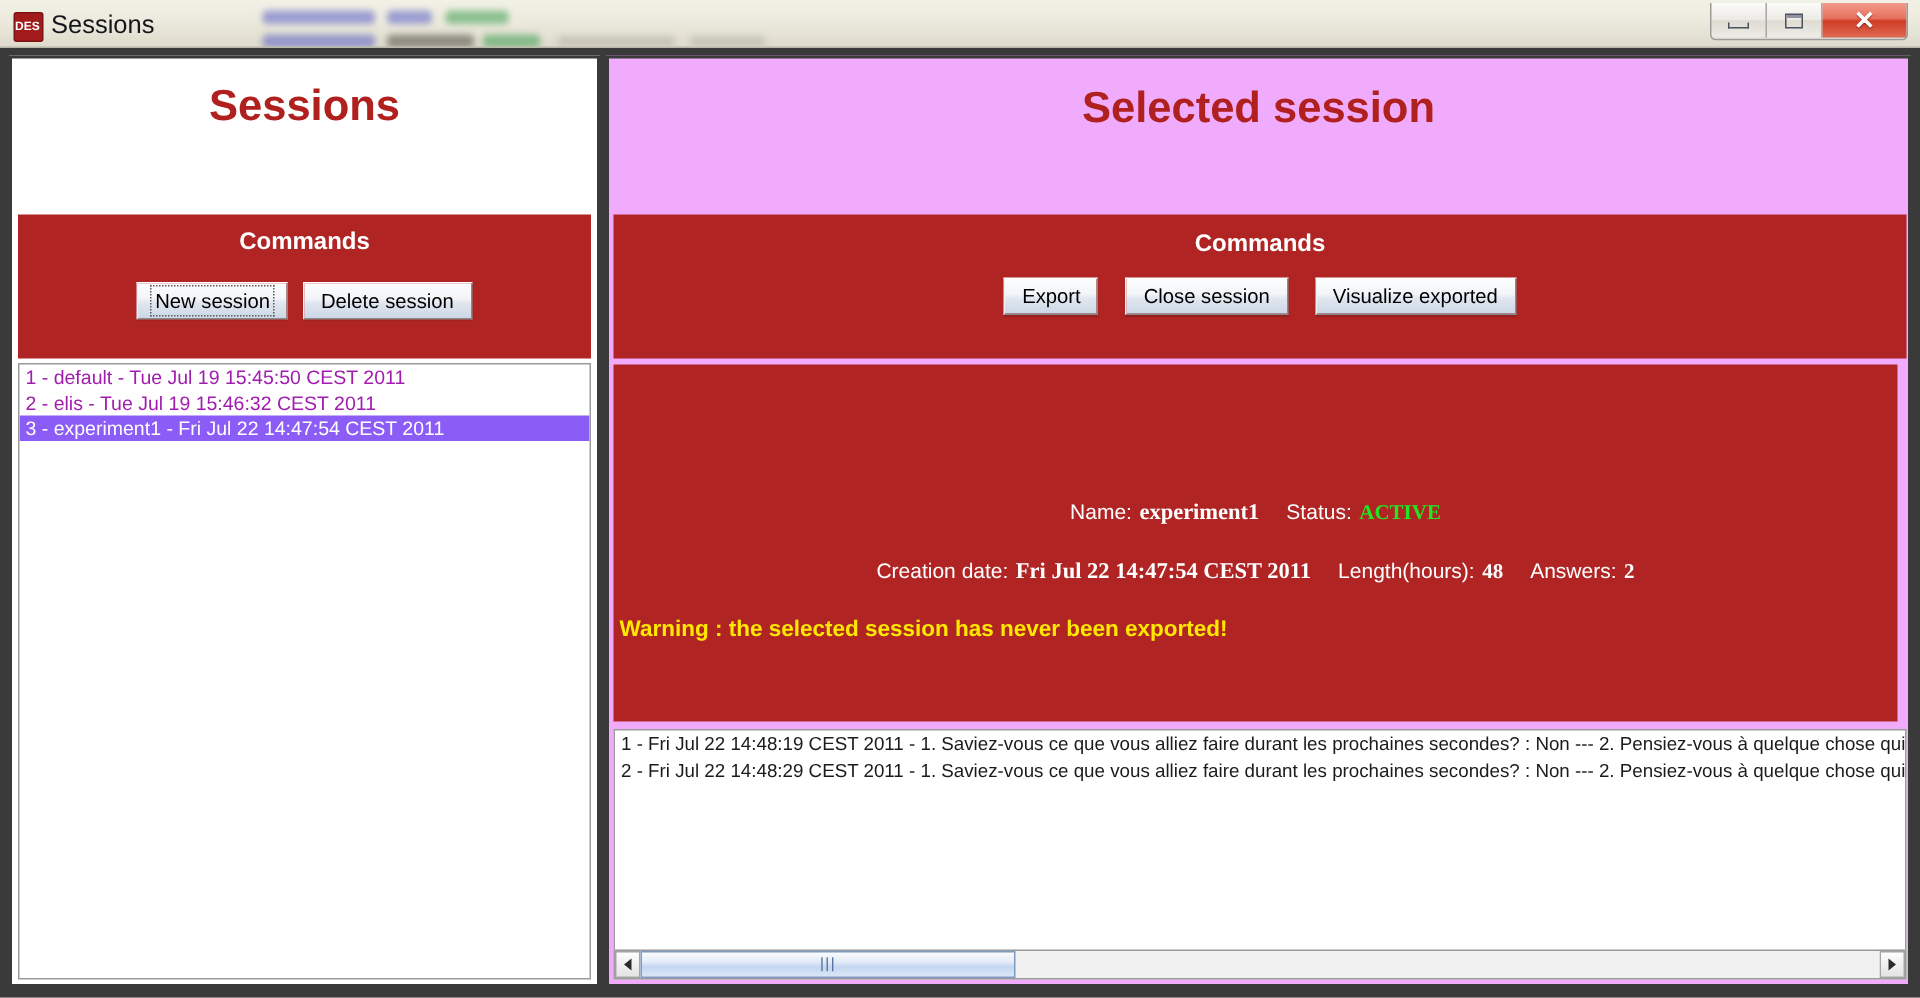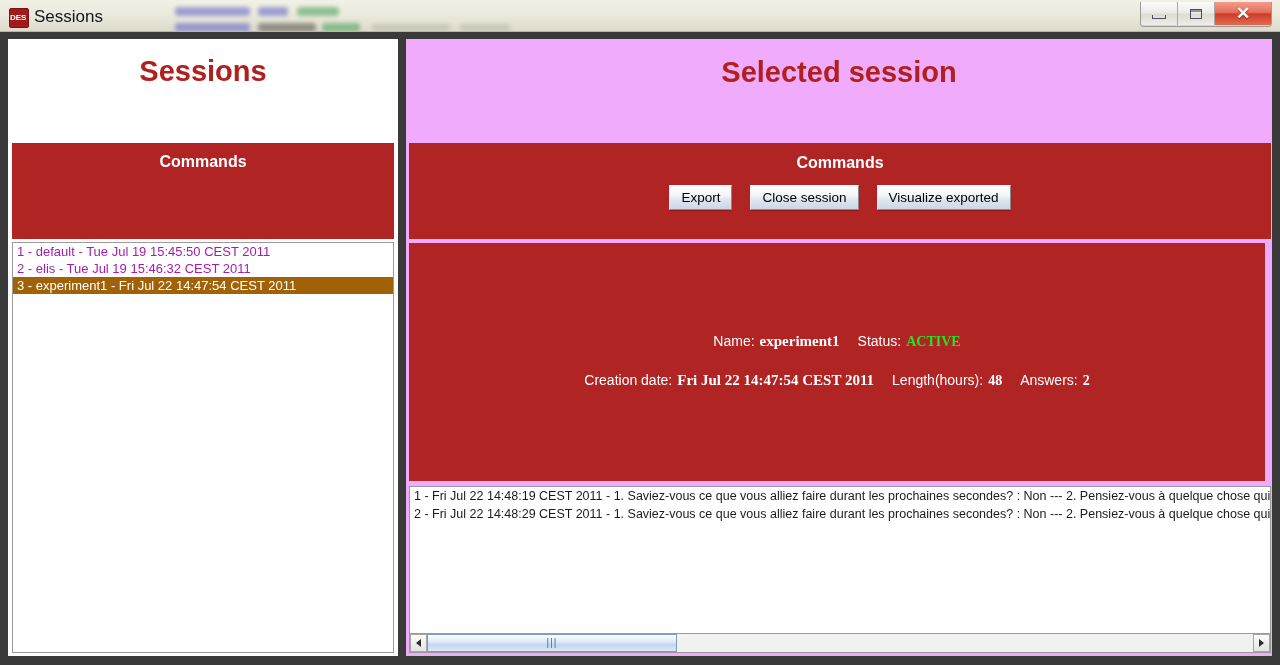--- a/index.html
+++ b/index.html
@@ -211,21 +211,21 @@
   }
   .list-item {
     font-size: 13px;
     color: #a21caf;
     font-family: "Liberation Sans", sans-serif;
     padding: 1px 2px 1px 4px;
     white-space: nowrap;
     line-height: 15px;
   }
   .list-item.selected {
-    background: #a16207;
+    background: #8b5cf6;
     color: #ffffff;
   }
 
   
   #right-pane {
     position: absolute;
     left: 398px; top: 0;
     width: 870px;
     height: 621px;
     background: #f0abfc;
@@ -390,20 +390,26 @@
   </div>
 
   <div id="client">
     <div id="split">
 
       <div id="left-pane">
         <div id="left-title" class="pane-title">Sessions</div>
 
         <div id="left-cmd" class="cmd-panel">
           <div class="cmd-title">Commands</div>
+          <div class="cmd-row">
+            <button class="btn focused">
+              <span>New session</span>
+            </button>
+            <button class="btn">Delete session</button>
+          </div>
         </div>
 
         <div id="session-list">
           <div class="list-item">1 - default - Tue Jul 19 15:45:50 CEST 2011</div>
           <div class="list-item">2 - elis - Tue Jul 19 15:46:32 CEST 2011</div>
           <div class="list-item selected">3 - experiment1 - Fri Jul 22 14:47:54 CEST 2011</div>
         </div>
       </div>
 
       <div id="right-pane">
@@ -418,20 +424,21 @@
           </div>
         </div>
 
         <div id="details-panel">
           <div id="detail-row1" class="detail-line">
             <span class="lbl">Name:</span><span class="val big">experiment1</span><span class="gap"></span><span class="lbl">Status:</span><span class="val status-active">ACTIVE</span>
           </div>
           <div id="detail-row2" class="detail-line">
             <span class="lbl">Creation date:</span><span class="val big">Fri Jul 22 14:47:54 CEST 2011</span><span class="gap"></span><span class="lbl">Length(hours):</span><span class="val">48</span><span class="gap"></span><span class="lbl">Answers:</span><span class="val">2</span>
           </div>
+          <div id="warning">Warning : the selected session has never been exported!</div>
         </div>
 
         <div id="answers-list">
           <div class="answer-item">1 - Fri Jul 22 14:48:19 CEST 2011 -  1. Saviez-vous ce que vous alliez faire durant les prochaines secondes? : Non ---    2. Pensiez-vous à quelque chose qui n</div>
           <div class="answer-item">2 - Fri Jul 22 14:48:29 CEST 2011 -  1. Saviez-vous ce que vous alliez faire durant les prochaines secondes? : Non ---    2. Pensiez-vous à quelque chose qui n</div>
         </div>
 
         <div id="hscroll">
           <div class="sb-arrow">
             <div class="tri-left"></div>

